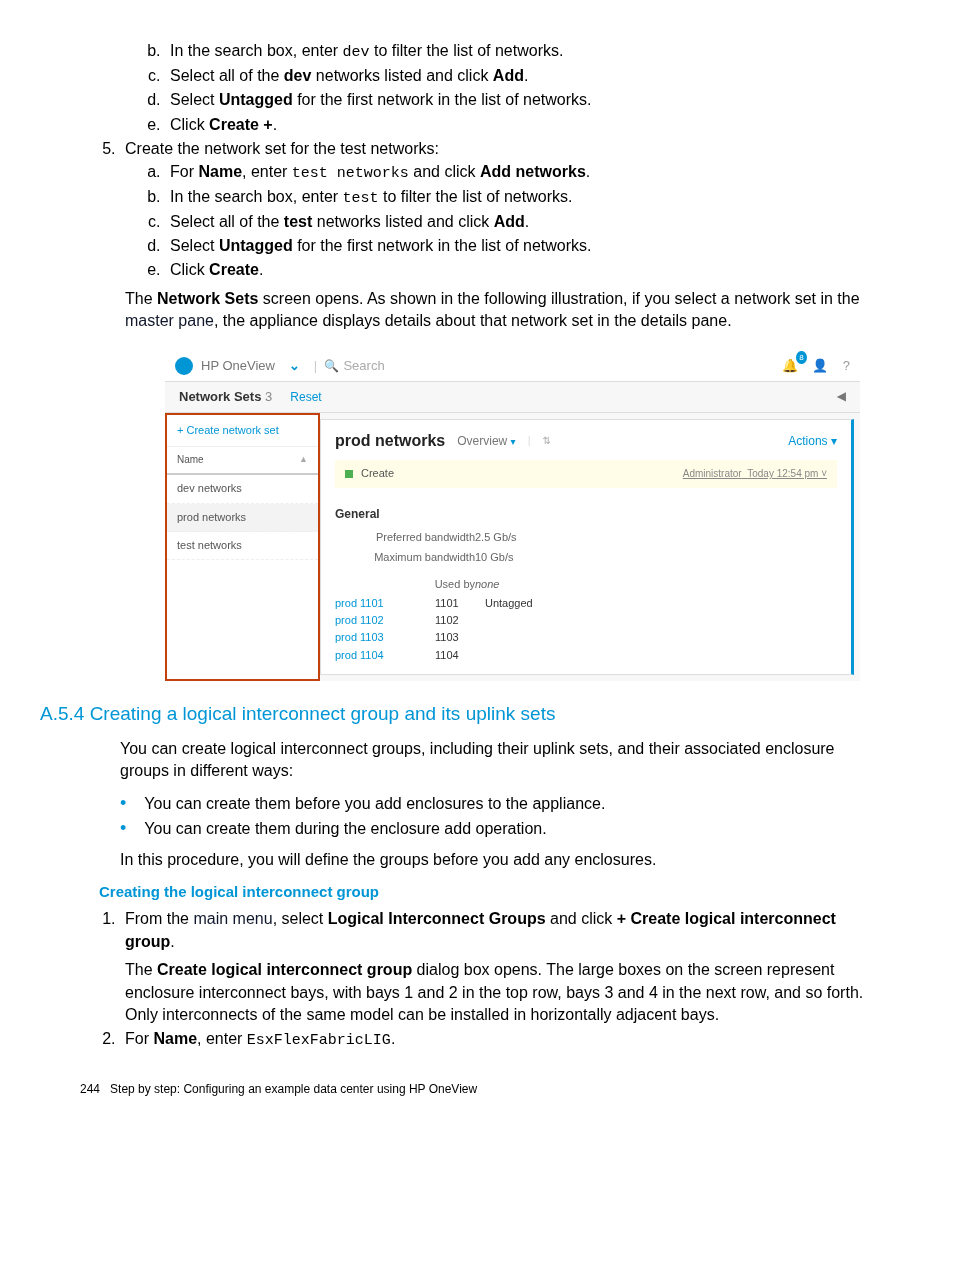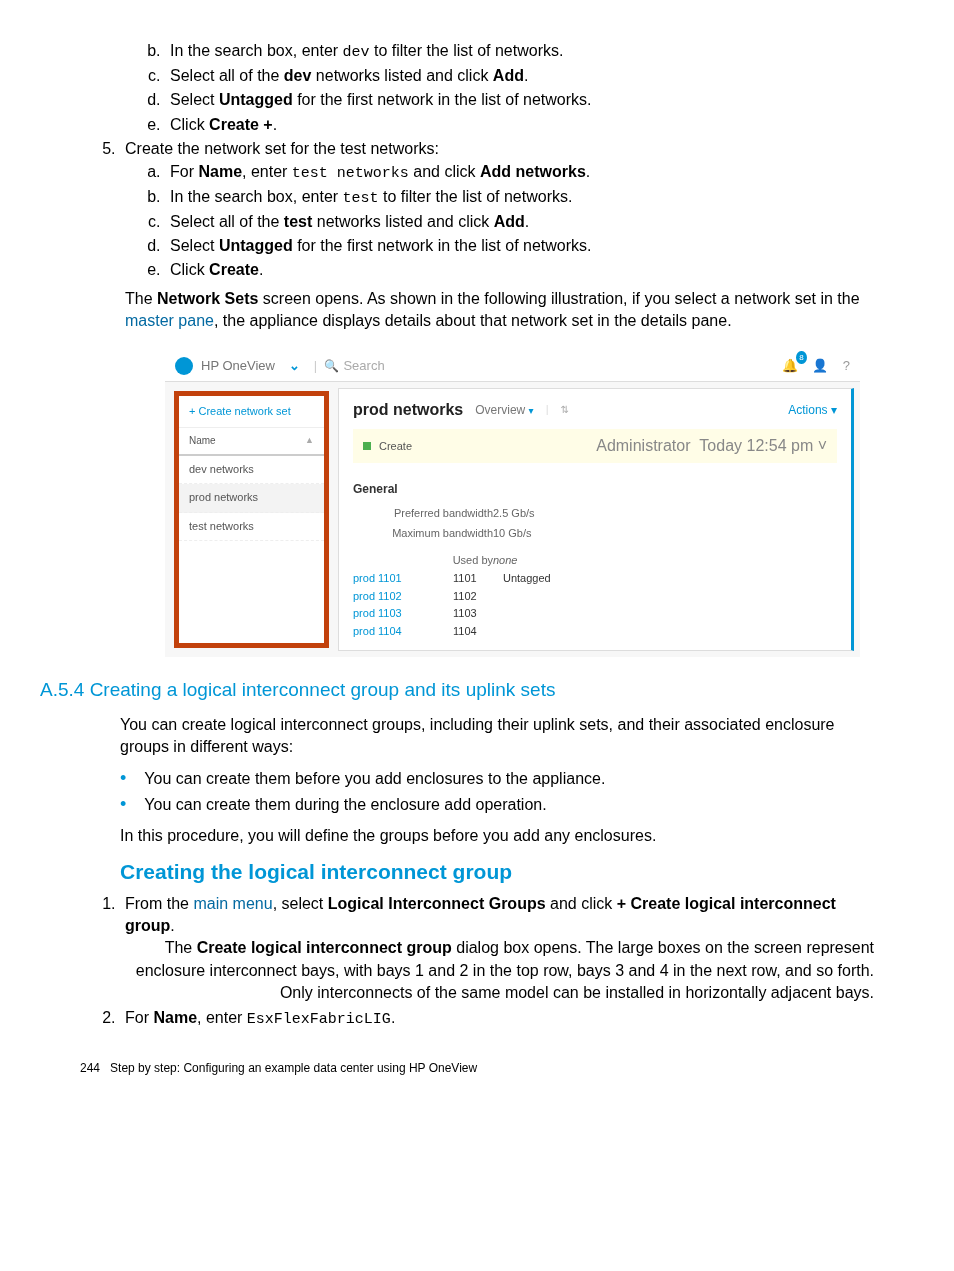--- a/index.html
+++ b/index.html
@@ -13,28 +13,28 @@
     padding: 40px 80px 30px 80px;
     max-width: 954px;
   }
   .mono { font-family: "Courier New", monospace; font-size: 15px; }
   .bold { font-weight: bold; }
   ol { margin: 0; padding-left: 40px; }
   ol > li { padding-left: 5px; margin-bottom: 2px; }
   ol.lettered { list-style-type: lower-alpha; }
   ul.bulleted { list-style: none; padding-left: 40px; margin: 8px 0; }
   ul.bulleted li::before { content: "•"; color: #0096d6; font-size: 18px; margin-right: 18px; }
-  .link { color: #0369a1; }
+  .link { color: #0f172a; }
   h2.section-head {
     color: #0096d6;
     font-weight: normal;
     font-size: 19px;
     margin: 20px 0 10px 0;
   }
-  .sub-head { color: #0096d6; font-weight: bold; font-size: 21px; margin: 10px 0 6px 40px; }
+  .sub-head { color: #0096d6; font-weight: bold; font-size: 15px; margin: 10px 0 6px 19px; }
   .footer { font-size: 12px; margin-top: 30px; }
 
   
   .shot {
     margin: 18px 0 10px 85px;
     width: 695px;
     font-family: Arial, sans-serif;
     color: #333;
   }
   .shot-topbar {
@@ -56,22 +56,22 @@
     display: flex; align-items: center; justify-content: space-between;
     background: #f7f7f7; border-bottom: 1px solid #ddd;
     padding: 6px 14px; font-size: 13px;
   }
   .shot-subbar .ns { font-weight: bold; color:#333; }
   .reset { color: #0096d6; font-size: 12px; }
   .collapse { color:#777; font-size: 12px;}
 
   .shot-body { display: flex; background: #f7f7f7; }
   .shot-left {
-    width: 155px; background: #fff; border: 5px solid #c2410c;
-    margin: 9px; font-size: 11px; color:#555;
+    width: 155px; background: #fff; border: 2px solid #c2410c;
+    margin: 0; font-size: 11px; color:#555;
   }
   .shot-left .create { color:#0096d6; padding:8px 10px; border-bottom:1px solid #eee; font-size:11px;}
   .shot-left .name-hdr { padding:6px 10px; border-bottom:2px solid #ccc; font-size:10px;}
   .shot-left .sort { float:right; color:#aaa; font-size:9px;}
   .shot-left .row { padding:6px 10px; border-bottom:1px dashed #eee; }
   .shot-left .row.selected { background:#f3f3f3; }
 
   .shot-right {
     flex: 1; background: #fff; border: 1px solid #ddd;
     margin: 6px 6px 6px 0; padding: 10px 14px; font-size: 11px;
@@ -82,21 +82,21 @@
   .shot-right .ov { color:#777; font-size:12px;}
   .shot-right .ov .chev-sm { color:#0096d6; font-size:10px;}
   .shot-right .tritri { color:#aaa; font-size:10px;}
   .shot-right .actions { margin-left:auto; color:#0096d6; font-size:12px;}
 
   .create-strip {
     background:#fffde7; padding:6px 10px; display:flex; align-items:center;
     font-size:11px; color:#555; margin-bottom:10px;
   }
   .create-strip .sq { width:8px;height:8px;background:#4caf50;display:inline-block;margin-right:8px;}
-  .create-strip .meta { margin-left:auto; color:#888; font-size:16px;}
+  .create-strip .meta { margin-left:auto; color:#888; font-size:10px;text-decoration:underline;}
 
   .section-label { font-weight:bold; font-size:12px; margin:8px 0 6px 0; border-top:1px solid #eee; padding-top:8px;}
   .kv { display:flex; font-size:11px; color:#666; padding:2px 0;text-align:right;}
   .kv .k { width:140px;}
   .net-row { display:flex; font-size:11px; padding:1px 0;}
   .net-row .nname { color:#0096d6; width:100px;}
   .net-row .nvlan { width:50px;}
   .net-row .ntag { }
 </style>
 </head>
@@ -149,20 +149,29 @@
     <span>HP OneView</span>
     <span class="chev">⌄</span>
     <span style="color:#ccc;">|</span>&nbsp;&nbsp;
     <span class="search-icon"></span>
     <span style="color:#aaa;">Search</span>
     <div class="top-right">
       <span class="bell">🔔<span class="badge">8</span></span>
       <span>👤</span>
       <span>?</span>
     </div>
+  </div>
+  <div class="shot-subbar">
+    <div>
+      <span class="ns">Network Sets</span>
+      <span style="color:#888;">3</span>
+      &nbsp;&nbsp;&nbsp;
+      <span class="reset">Reset</span>
+    </div>
+    <span class="collapse">◀</span>
   </div>
   <div class="shot-body">
     <div class="shot-left">
       <div class="create">+ Create network set</div>
       <div class="name-hdr">
         <span>Name</span><span class="sort">▲</span>
       </div>
       <div class="row">dev networks</div>
       <div class="row selected">prod networks</div>
       <div class="row">test networks</div>
@@ -221,21 +230,21 @@
   <li><span>You can create them before you add enclosures to the appliance.</span></li>
   <li><span>You can create them during the enclosure add operation.</span></li>
 </ul>
 <div style="margin-left:40px;">In this procedure, you will define the groups before you add any enclosures.</div>
 
 <div class="sub-head">Creating the logical interconnect group</div>
 
 <ol style="margin-left:0;">
   <li>
     <span>From the </span><span class="link">main menu</span><span>, select </span><span class="bold">Logical Interconnect Groups</span><span> and click </span><span class="bold">+ Create logical interconnect group</span><span>.</span>
-    <div style="text-align:right;">
+    <div style="margin-top:6px;">
       <span>The </span><span class="bold">Create logical interconnect group</span><span> dialog box opens. The large boxes on the screen represent enclosure interconnect bays, with bays 1 and 2 in the top row, bays 3 and 4 in the next row, and so forth. Only interconnects of the same model can be installed in horizontally adjacent bays.</span>
     </div>
   </li>
   <li>
     <span>For </span><span class="bold">Name</span><span>, enter </span><span class="mono">EsxFlexFabricLIG</span><span>.</span>
   </li>
 </ol>
 
 <div class="footer">
   <span>244</span>&nbsp;&nbsp;&nbsp;<span>Step by step: Configuring an example data center using HP OneView</span>

